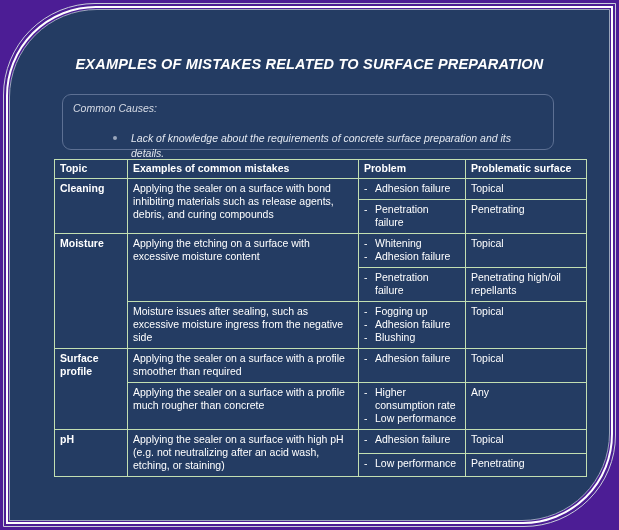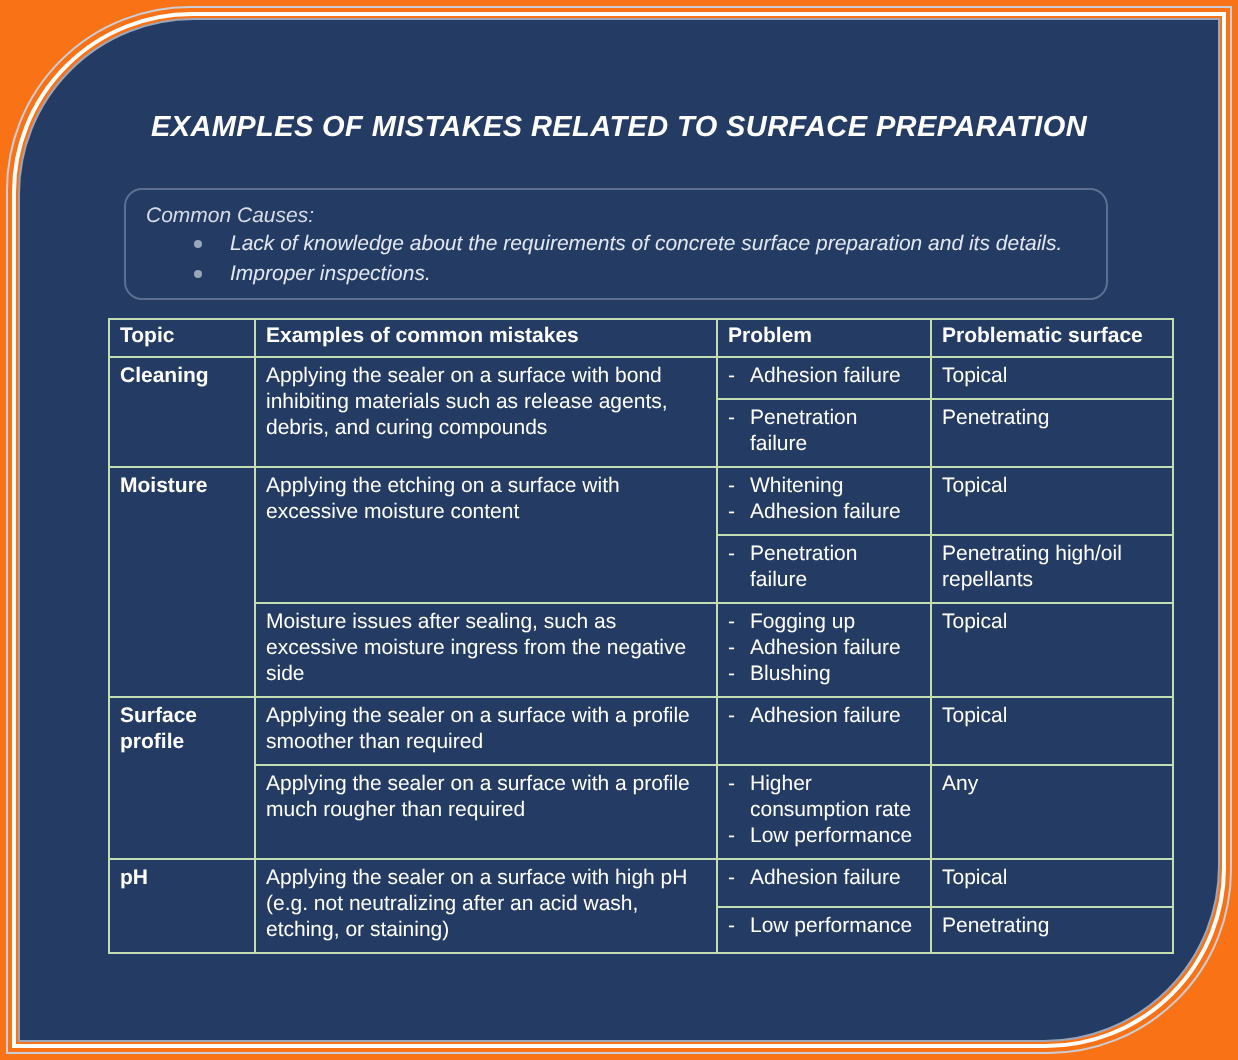--- a/index.html
+++ b/index.html
@@ -12,21 +12,21 @@
     height: 530px;
     overflow: hidden;
     font-family: "Liberation Sans", sans-serif;
   }
 
   
   #slide {
     position: relative;
     width: 619px;
     height: 530px;
-    background: #f97316;
+    background: #4c1d95;
     box-sizing: border-box;
   }
 
   
   .frame-outer {
     position: absolute;
     left: 3px;
     top: 3px;
     right: 3px;
     bottom: 3px;
@@ -96,21 +96,21 @@
     background: transparent;
     padding: 6px 10px 0 10px;
   }
   .causes-title {
     color: #d7dce6;
     font-style: italic;
     font-size: 10.5px;
     line-height: 14px;
   }
   .causes-list {
-    margin: 0;
+    margin: 16px;
     padding: 0;
     list-style: none;
   }
   .causes-list li {
     position: relative;
     color: #e3e8f0;
     font-style: italic;
     font-size: 10.5px;
     line-height: 15px;
     padding-left: 42px;
@@ -279,21 +279,21 @@
             <td class="topic" rowspan="2">Surface profile</td>
             <td class="mistake" style="height:28px">Applying the sealer on a surface with a profile smoother than required</td>
             <td>
               <ul class="dash">
                 <li><span class="dash">-</span><span>Adhesion failure</span></li>
               </ul>
             </td>
             <td>Topical</td>
           </tr>
           <tr>
-            <td class="mistake" style="height:41px">Applying the sealer on a surface with a profile much rougher than required</td>
+            <td class="mistake" style="height:41px">Applying the sealer on a surface with a profile much rougher than concrete</td>
             <td>
               <ul class="dash">
                 <li><span class="dash">-</span><span>Higher consumption rate</span></li>
                 <li><span class="dash">-</span><span>Low performance</span></li>
               </ul>
             </td>
             <td>Any</td>
           </tr>
 
           <tr>

